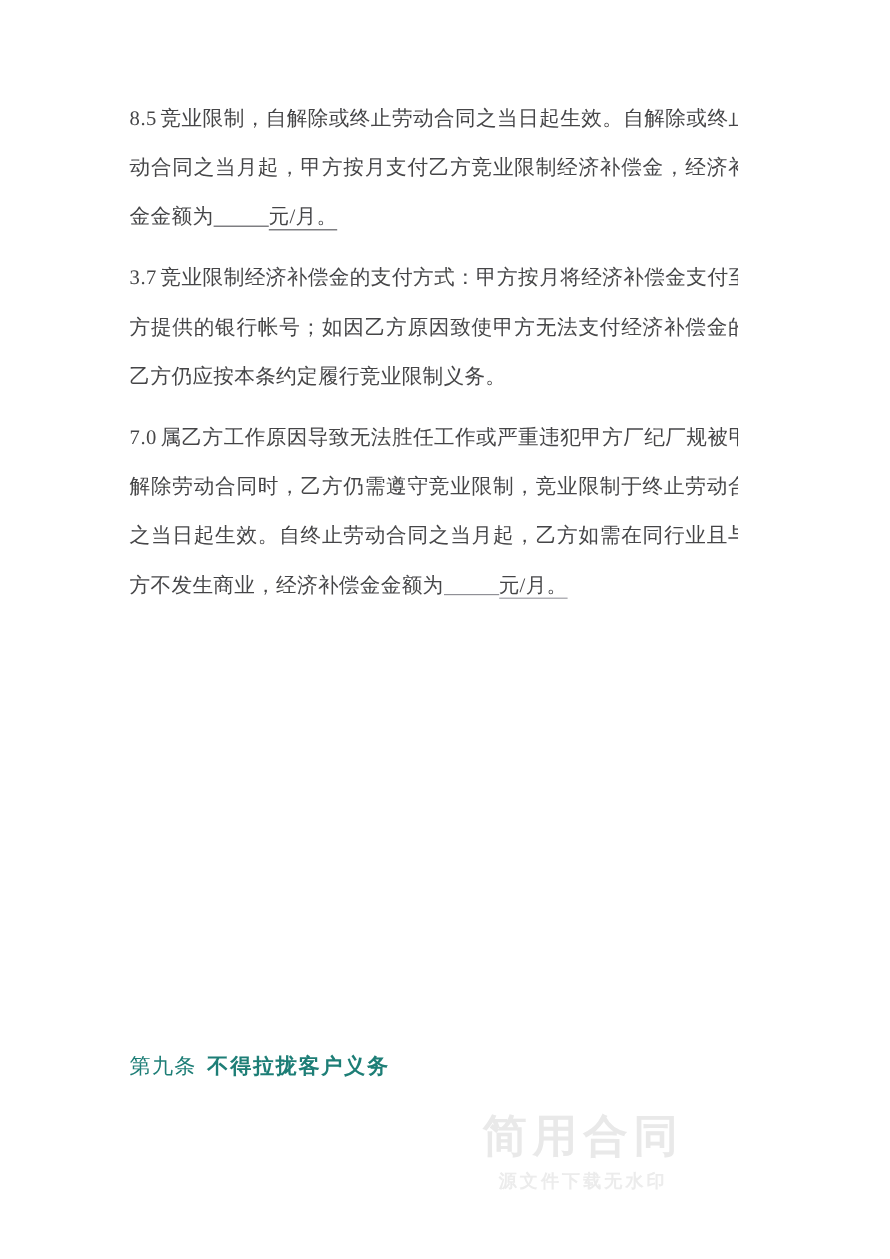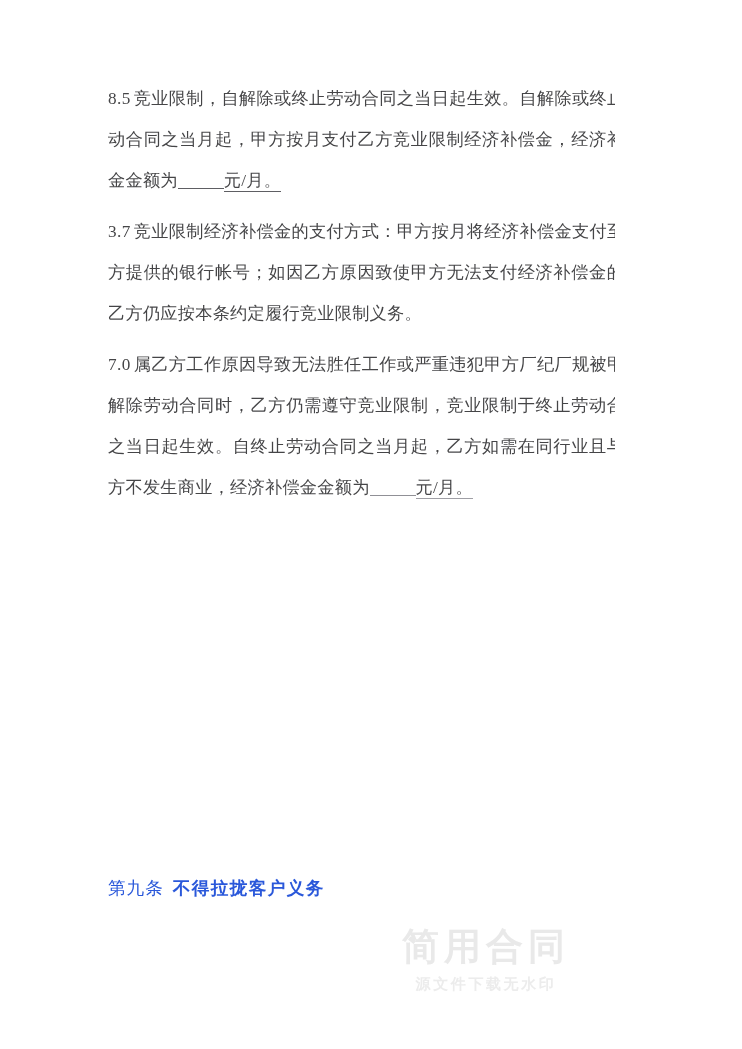--- a/index.html
+++ b/index.html
@@ -63,21 +63,21 @@
   .uline.faint {
     border-bottom: 1px solid #9a9aa0;
   }
 
   
   .heading {
     position: absolute;
     left: 108px;
     top: 876px;
     font-size: 17.6px;
-    color: #1d4ed8;
+    color: #0f766e;
     white-space: nowrap;
   }
   .heading .h-num {
     font-weight: 400;
     letter-spacing: 1px;
   }
   .heading .h-title {
     font-weight: 700;
     letter-spacing: 1.4px;
     margin-left: 9px;

